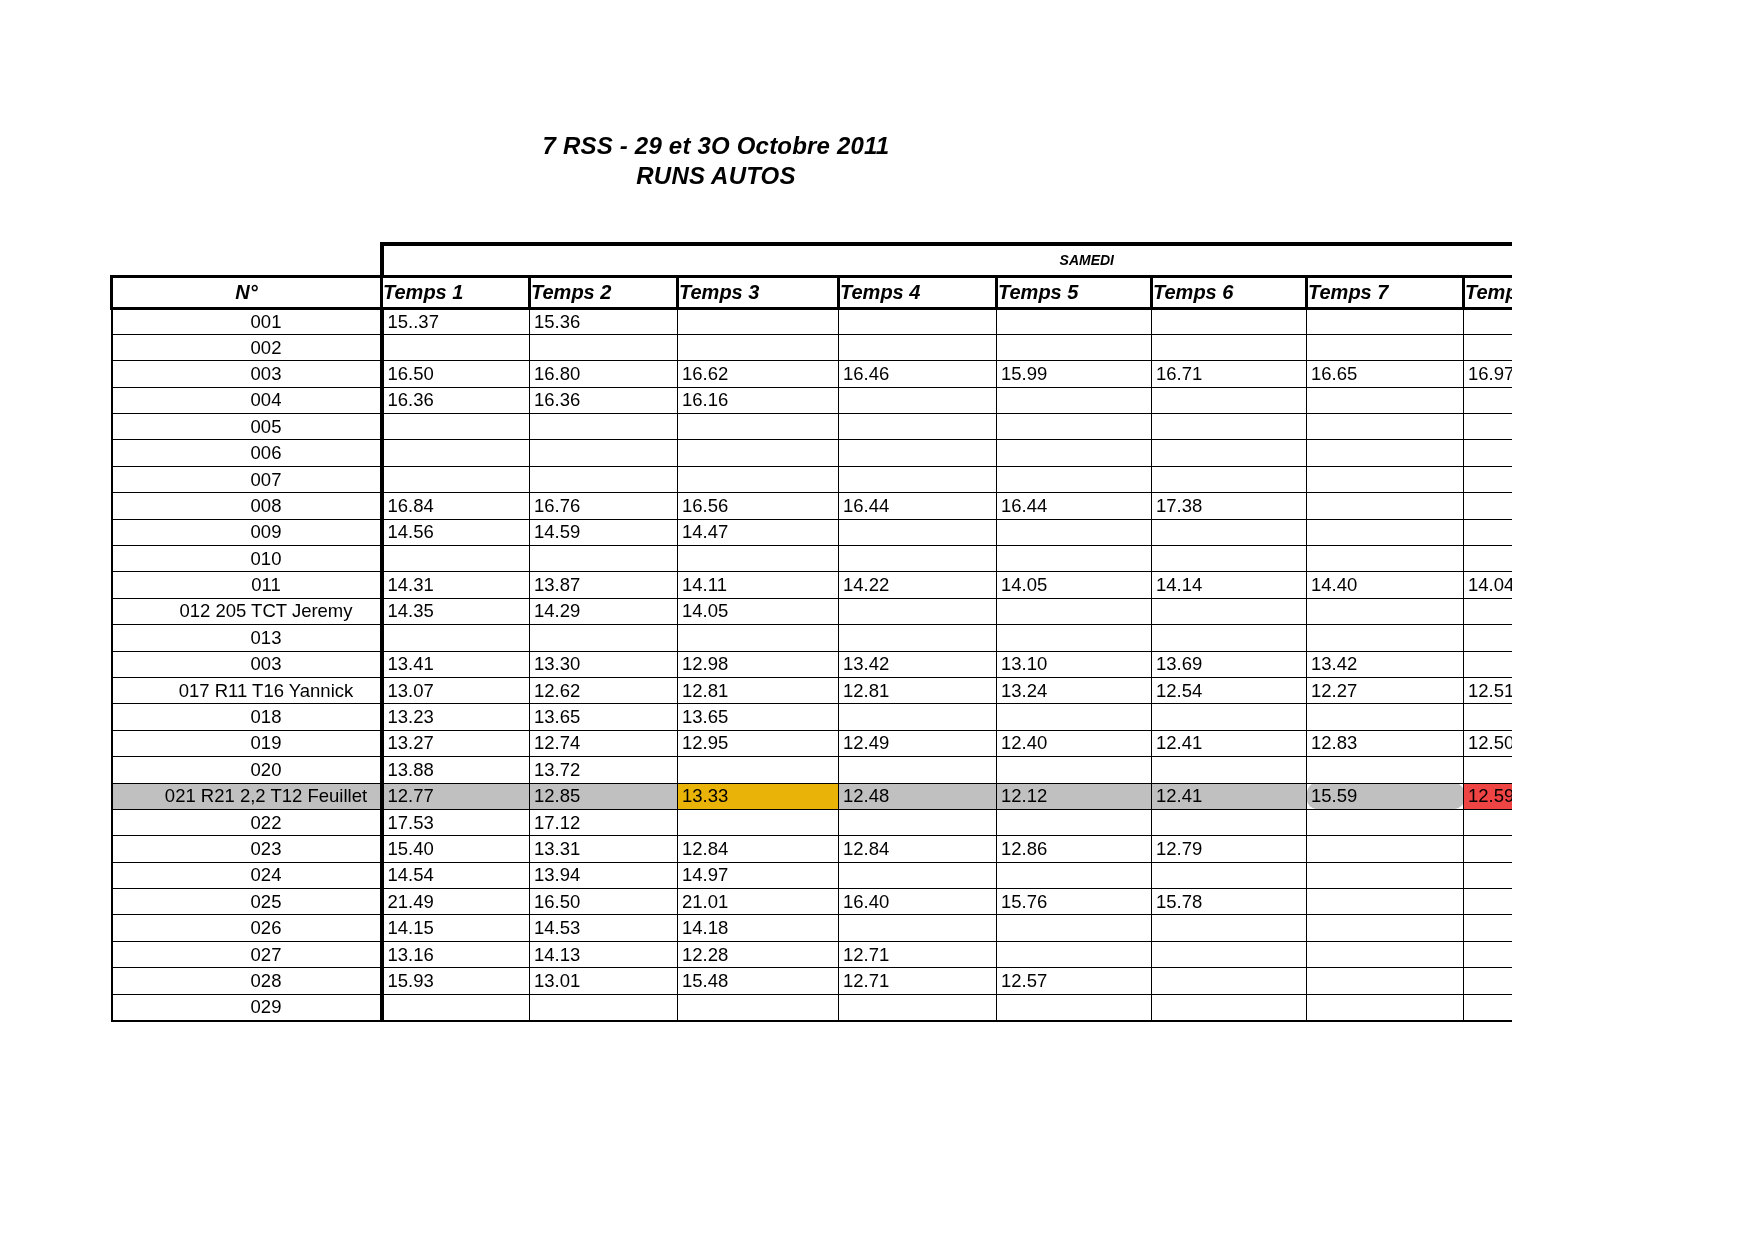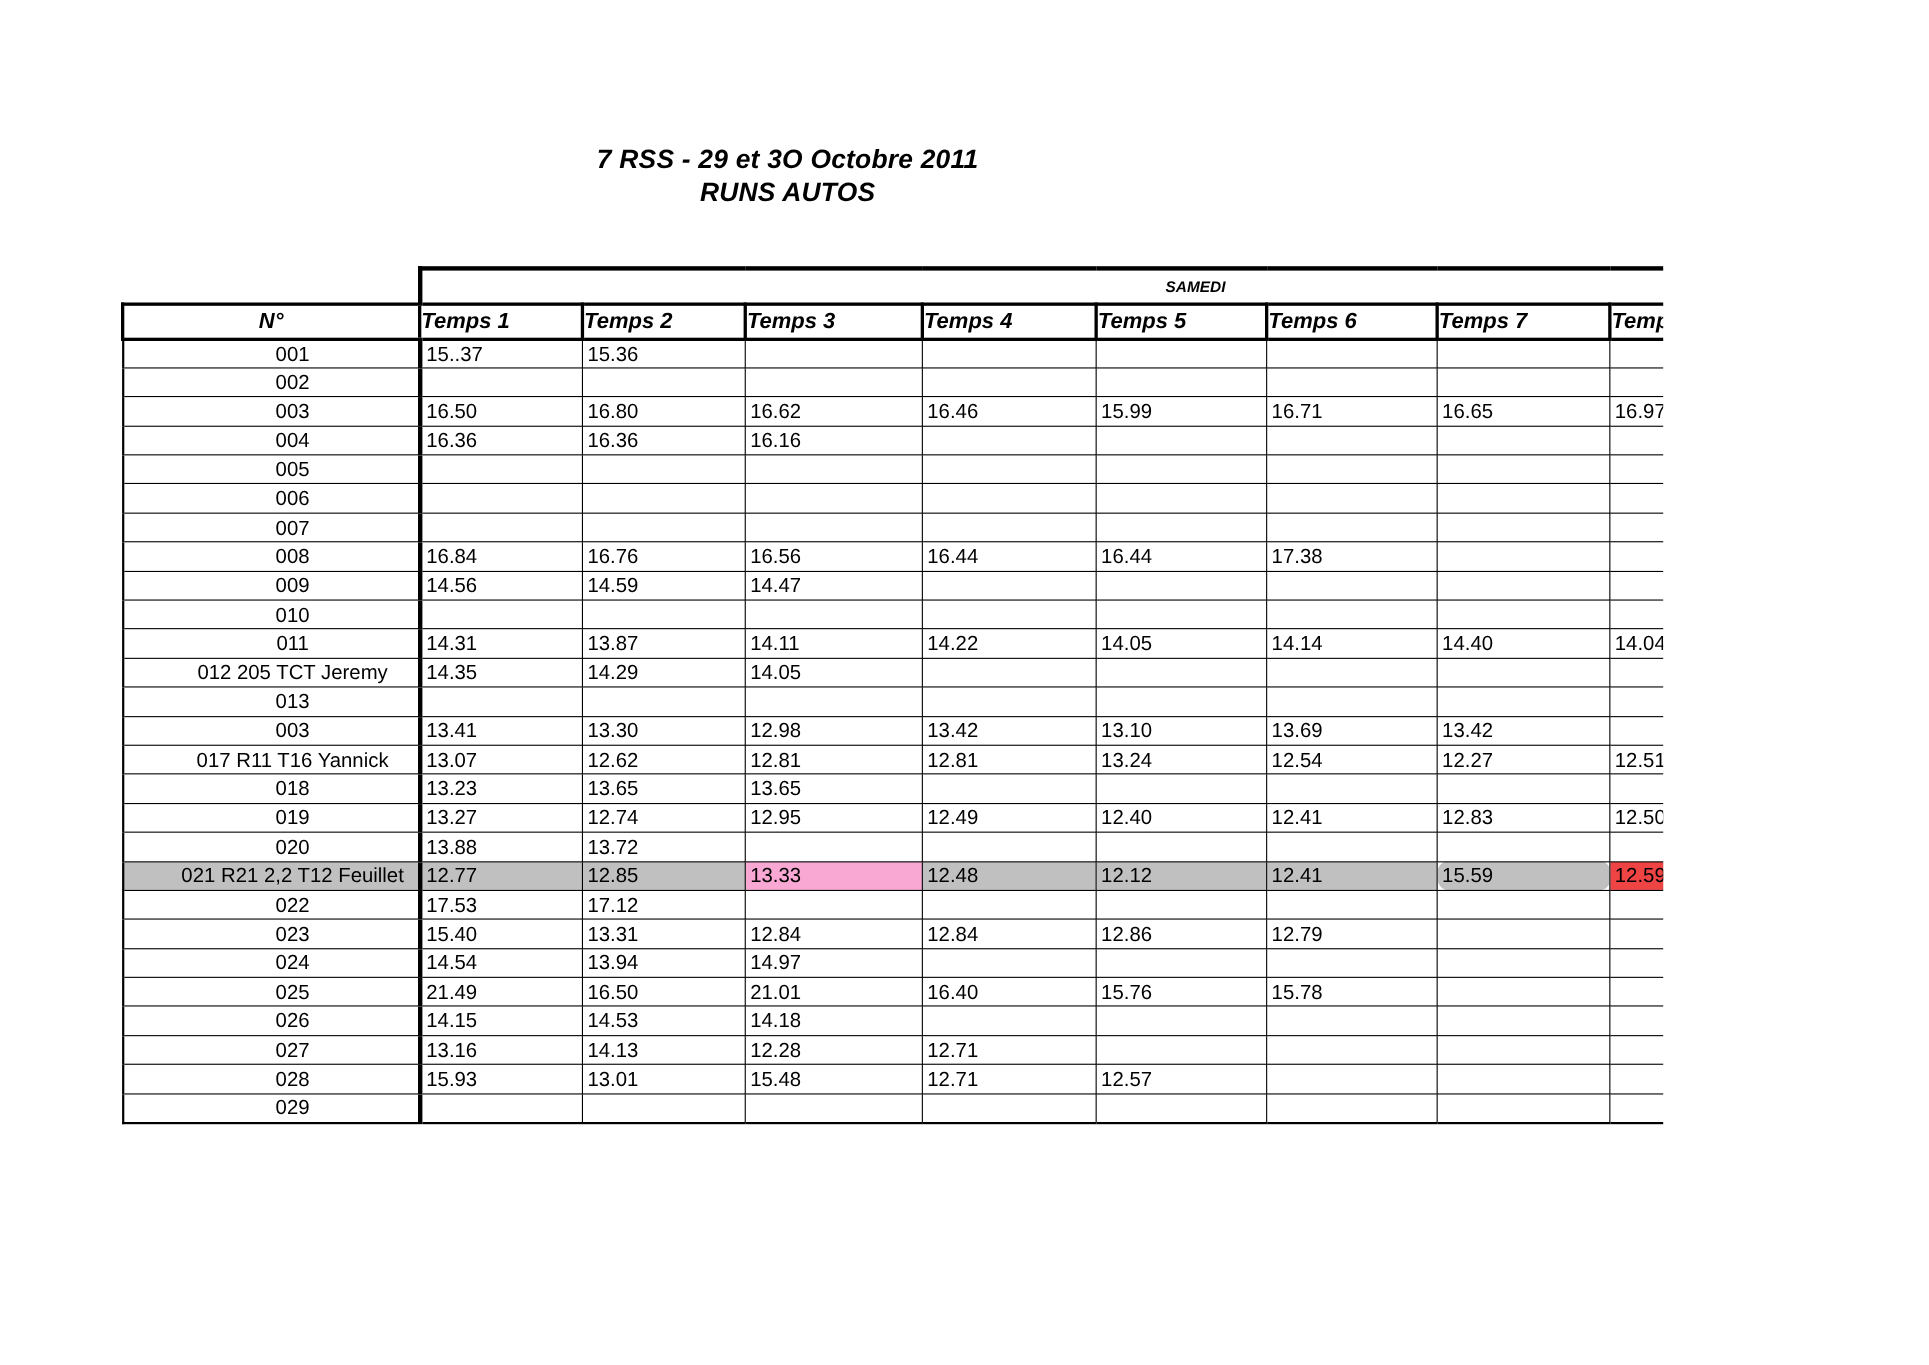--- a/index.html
+++ b/index.html
@@ -319,21 +319,21 @@
           <td class="time-cell"></td>
           <td class="time-cell"></td>
           <td class="time-cell"></td>
           <td class="time-cell"></td>
           <td class="time-cell last-col"></td>
         </tr>
         <tr class="data-row" style="background: rgb(192, 192, 192);">
           <td class="num-cell" style="background: rgb(192, 192, 192);">021 R21 2,2 T12 Feuillet</td>
           <td class="time-cell" style="background: rgb(192, 192, 192);">12.77</td>
           <td class="time-cell" style="background: rgb(192, 192, 192);">12.85</td>
-          <td class="time-cell" style="background: #f9a8d4;">13.33</td>
+          <td class="time-cell" style="background: #eab308;">13.33</td>
           <td class="time-cell" style="background: rgb(192, 192, 192);">12.48</td>
           <td class="time-cell" style="background: rgb(192, 192, 192);">12.12</td>
           <td class="time-cell" style="background: rgb(192, 192, 192);">12.41</td>
           <td class="time-cell" style="background: rgb(192, 192, 192); border-radius: 10px;">15.59</td>
           <td class="time-cell last-col" style="background: #ef4444;">12.59</td>
         </tr>
         <tr class="data-row">
           <td class="num-cell">022</td>
           <td class="time-cell">17.53</td>
           <td class="time-cell">17.12</td>

